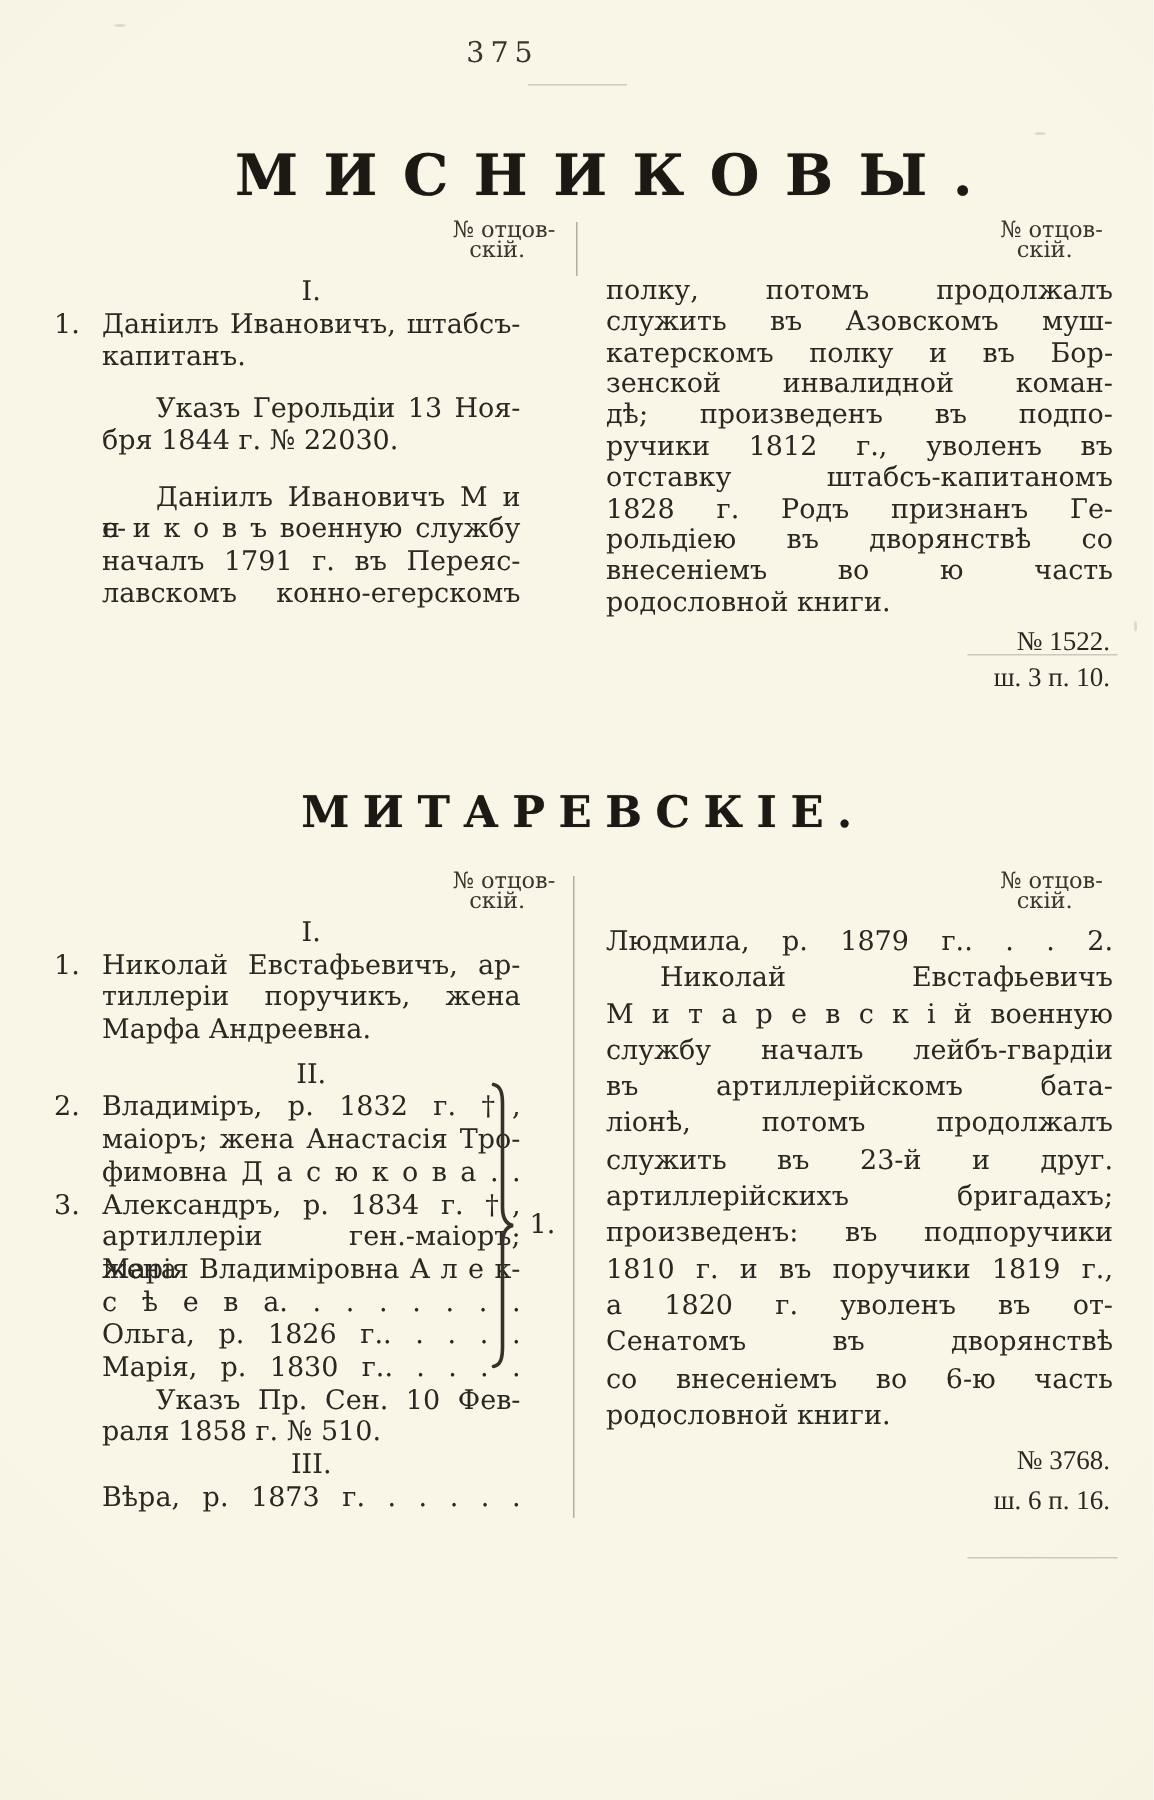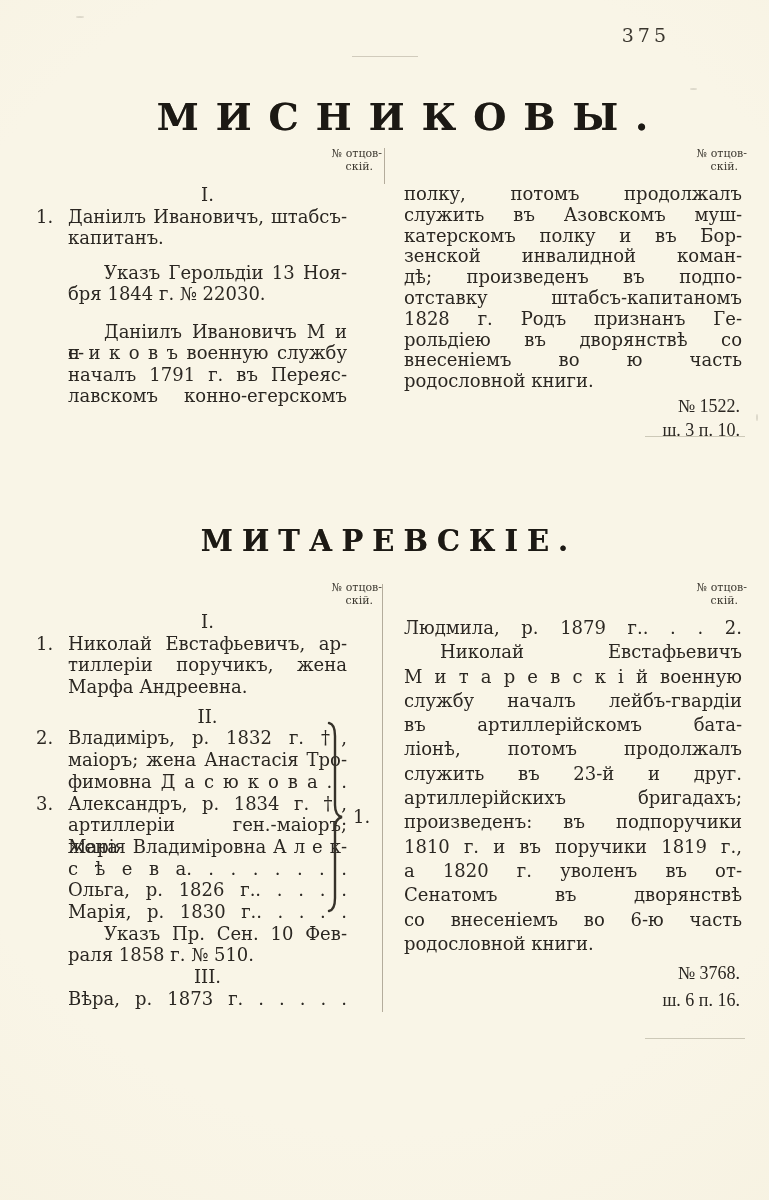--- a/index.html
+++ b/index.html
@@ -3,30 +3,30 @@
 <meta charset="utf-8">
 <style>
   html,body{margin:0;padding:0;}
   body{width:769px;height:1200px;overflow:hidden;
        font-family:"DejaVu Serif","Liberation Serif",serif;}
   .page{position:absolute;left:0;top:0;width:769px;height:1200px;
         background:radial-gradient(ellipse 120% 90% at 50% 45%, #f9f5e7 55%, #f4efdc 100%);
         color:#2b2722;}
   .abs{position:absolute;}
   
-  .pageno{top:24px;left:0;width:670px;text-align:right;font-size:19px;
+  .pageno{top:24px;left:0;width:670px;text-align:center;font-size:19px;
           letter-spacing:4px;color:#3a362e;}
   .pageno-rule{top:56px;left:352px;width:66px;height:1px;background:rgba(90,80,60,.25);}
   
   .famtitle{left:0;width:769px;text-align:center;font-weight:bold;color:#1c1914;
             white-space:nowrap;text-shadow:0 0 .5px rgba(25,20,12,.6);}
   .famtitle.t1{top:94px;font-size:38px;letter-spacing:17px;text-indent:17px;margin-left:18px;}
   .famtitle.t2{top:524px;font-size:29px;letter-spacing:9px;text-indent:9px;}
   
-  .colhdr{width:92px;font-size:11px;line-height:13px;color:#3a362e;text-align:right;}
+  .colhdr{width:92px;font-size:15px;line-height:13px;color:#3a362e;text-align:center;}
   .colhdr .h2{padding-right:9px;}
   
   .vrule{width:1px;background:rgba(95,85,65,.45);}
   .hrule{height:1px;background:rgba(95,85,65,.28);}
   
   .col{box-sizing:border-box;font-size:18px;}
   .colL{padding-left:32px;}
   .ln{position:relative;text-align:justify;text-align-last:justify;white-space:nowrap0;}
   .s1L .ln{height:21.5px;line-height:21.5px;}
   .s1R .ln{height:20.8px;line-height:20.8px;}
@@ -74,20 +74,21 @@
     <div class="ln">началъ 1791 г. въ Переяс-</div>
     <div class="ln">лавскомъ конно-егерскомъ</div>
   </div>
 
   <div class="abs col s1R" style="left:404px;top:184px;width:338px;">
     <div class="ln">полку, потомъ продолжалъ</div>
     <div class="ln">служить въ Азовскомъ муш-</div>
     <div class="ln">катерскомъ полку и въ Бор-</div>
     <div class="ln">зенской инвалидной коман-</div>
     <div class="ln">дѣ; произведенъ въ подпо-</div>
+    <div class="ln">ручики 1812 г., уволенъ въ</div>
     <div class="ln">отставку штабсъ-капитаномъ</div>
     <div class="ln">1828 г. Родъ признанъ Ге-</div>
     <div class="ln">рольдіею въ дворянствѣ со</div>
     <div class="ln">внесеніемъ во ю часть</div>
     <div class="ln last">родословной книги.</div>
     <div class="ln rt m4">№ 1522.</div>
     <div class="ln rt m3">ш. 3 п. 10.</div>
   </div>
   <div class="abs hrule" style="left:645px;top:436px;width:100px;"></div>
 

